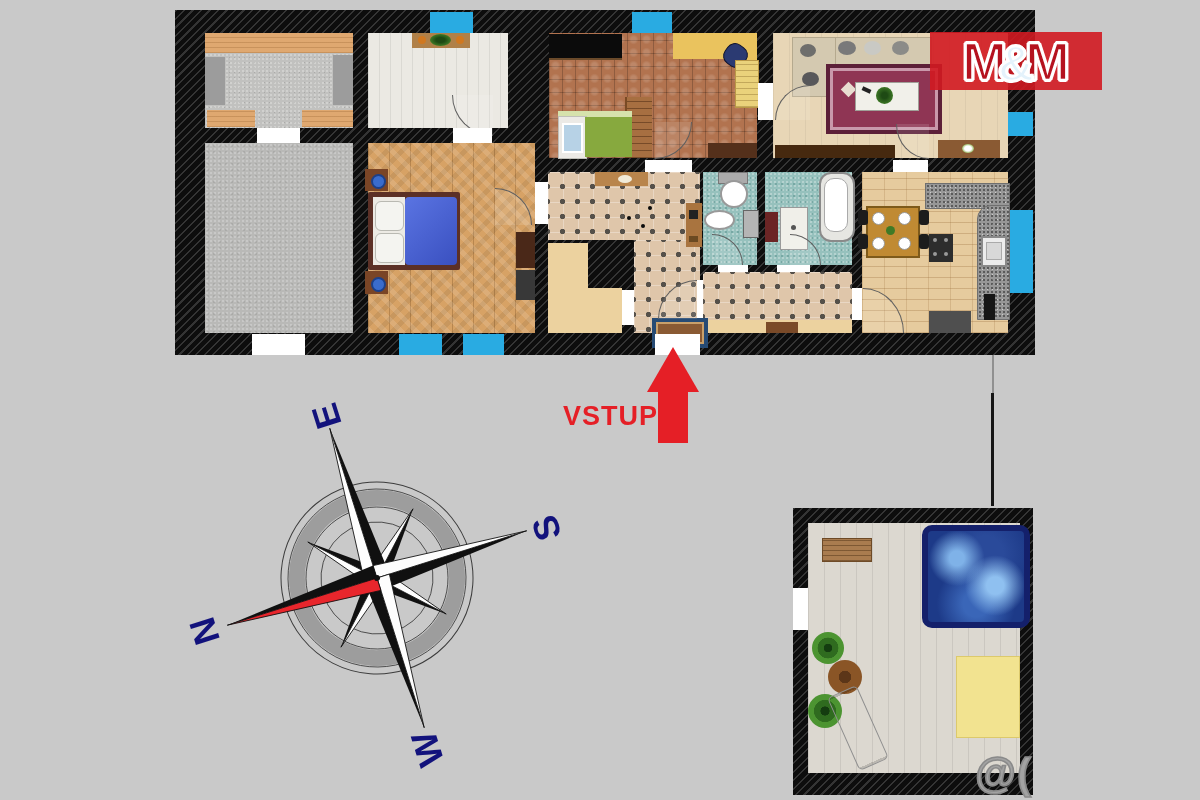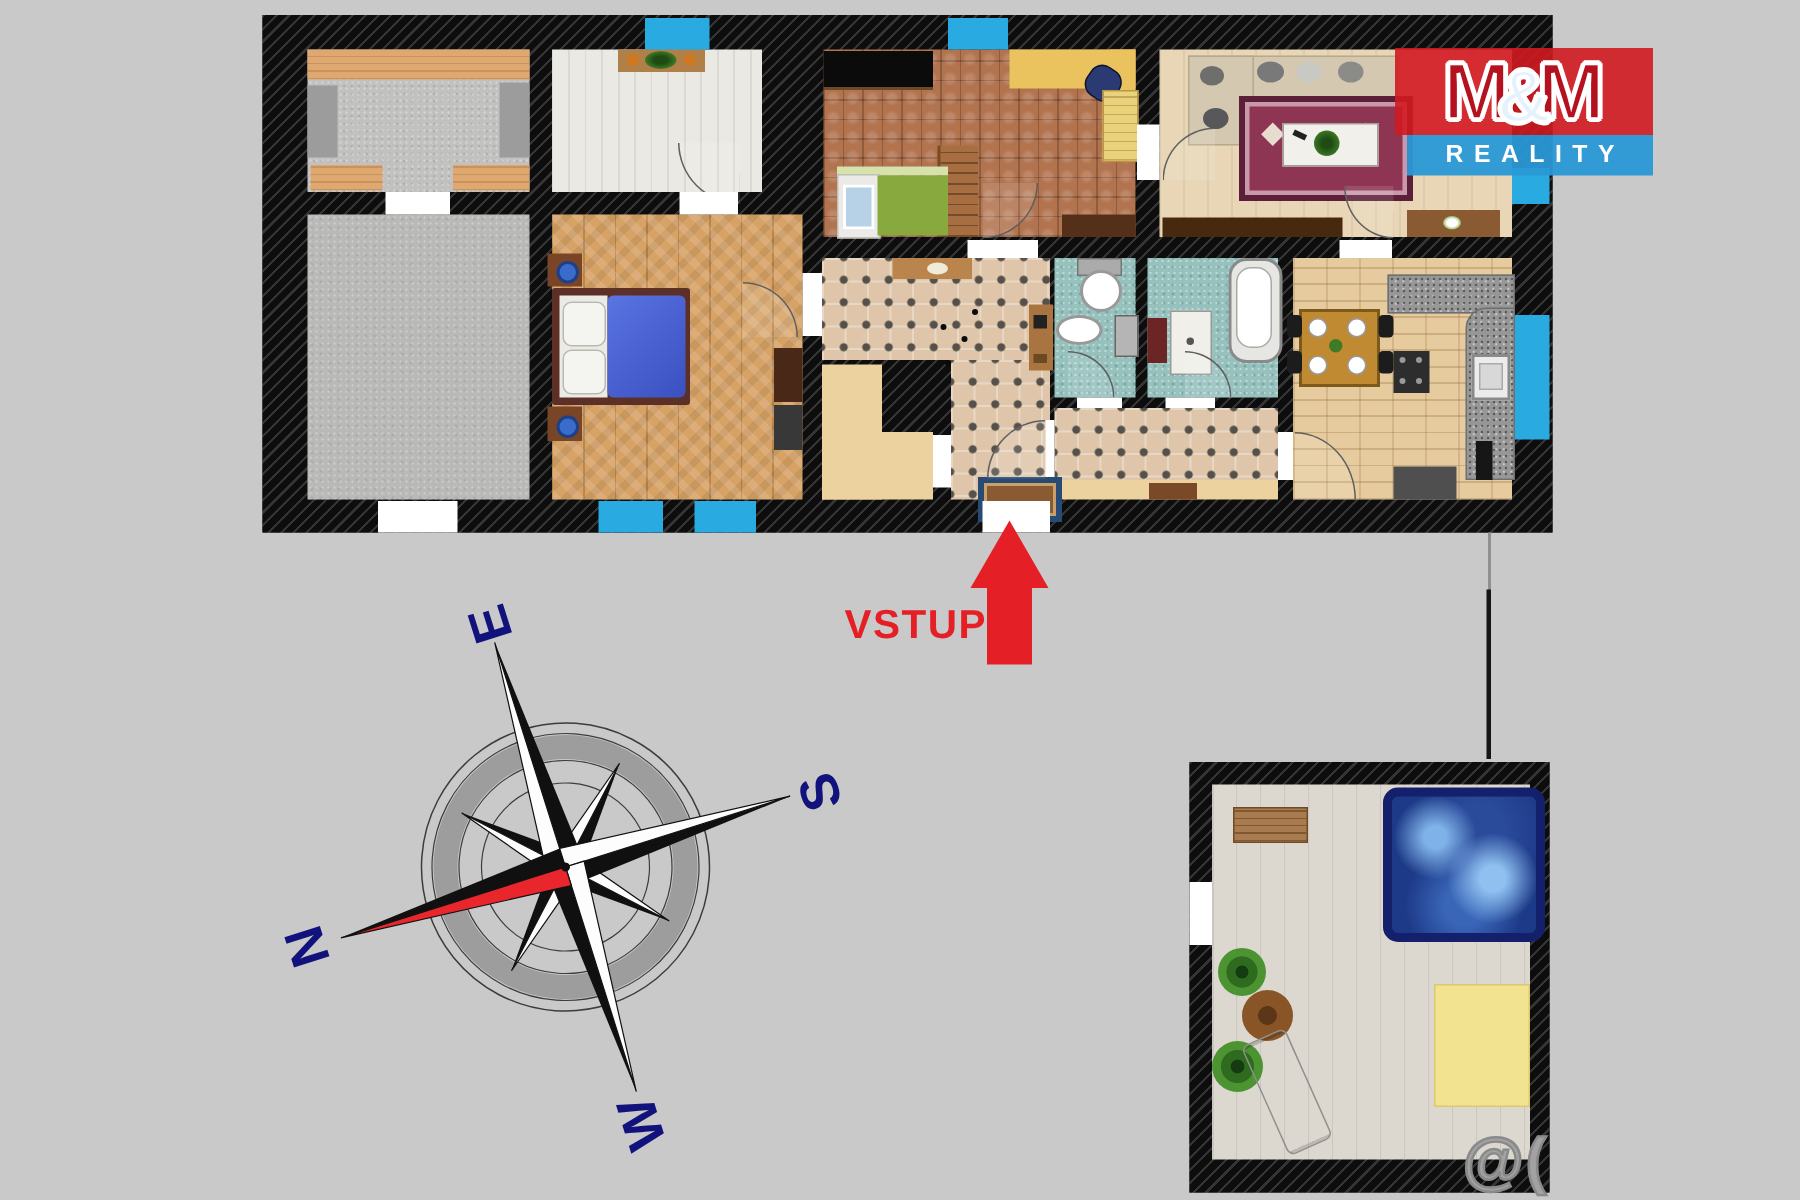--- a/index.html
+++ b/index.html
@@ -287,19 +287,16 @@
   <div class="abs plant" style="left:808px;top:694px;width:34px;height:34px;"></div>
   <div class="abs" style="left:828px;top:660px;width:34px;height:34px;border-radius:50%;background:radial-gradient(circle,#5c3618 0 25%,#8a5526 27% 70%,#6e431e 72%);"></div>
   <div class="abs" style="left:842px;top:688px;width:30px;height:78px;background:linear-gradient(180deg,#efefef,#bdbdbd);border:1px solid #8f8f8f;border-radius:5px;transform:rotate(-24deg);background-image:linear-gradient(180deg,rgba(0,0,0,.18) 0 2px,transparent 2px),linear-gradient(0deg,rgba(0,0,0,.15) 0 2px,transparent 2px);"></div>
   <div class="abs" style="left:956px;top:656px;width:62px;height:80px;background:#f2e390;border:1px solid #dcc96c;"></div>
 
   <div class="abs logo-red" style="left:930px;top:32px;width:172px;height:58px;">
     <span class="logo-mm">M</span>
       <span class="logo-mm logo-amp">&amp;</span>
       <span class="logo-mm">M</span>
   </div>
-  <div class="abs logo-blue" style="left:938px;top:90px;width:164px;height:27px;">
-    <span class="logo-reality">REALITY</span>
-  </div>
 
   <div class="abs watermark" style="left:975px;top:750px;">@( Bazos.cz</div>
 
 </div>
 
 </body></html>

